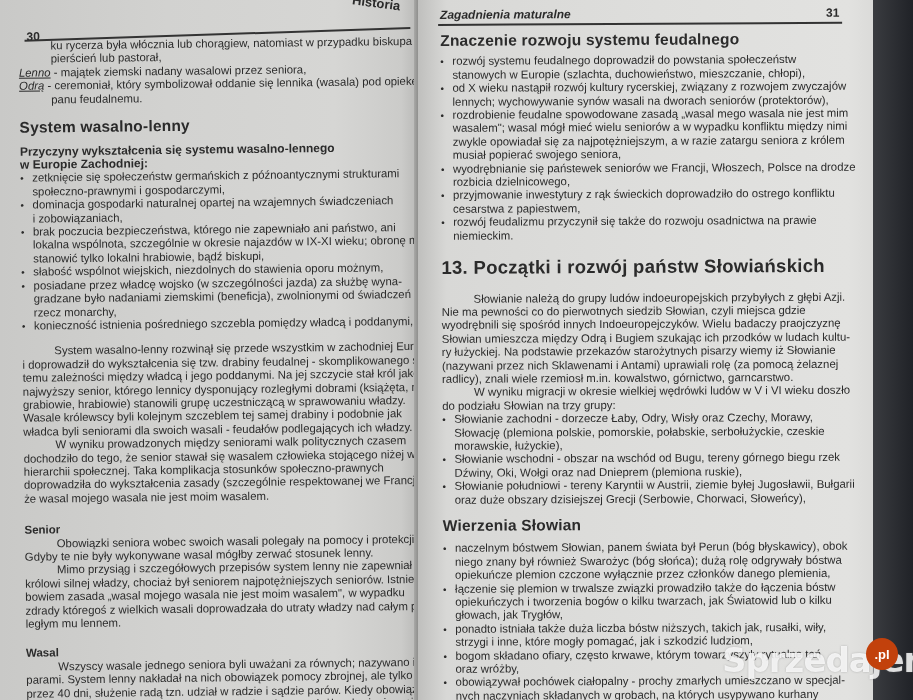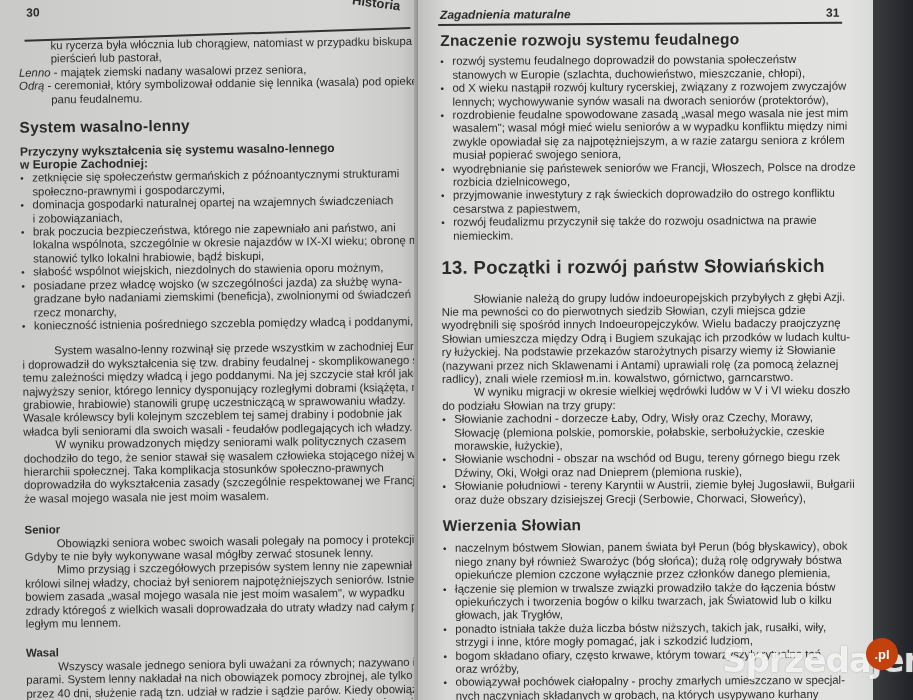--- a/index.html
+++ b/index.html
@@ -43,21 +43,21 @@
   .content { position:absolute; font-size:11.4px; line-height:13.4px; }
   .left-content { left:18px; top:30px; width:392px; }
   .right-content { left:22px; top:30px; width:400px; }
 
   .line { white-space:nowrap; text-align:justify; }
   .ind1 { padding-left:32px; }
   .bullet { position:relative; padding-left:12px; }
   .bullet::before {
     content:"•"; position:absolute; left:0; top:0; font-size:10px;
   }
-  .term { font-style:italic; }
+  .term { text-decoration:underline; font-style:italic; }
 
   .h2 {
     font-weight:bold; font-size:15.5px; margin:14px 0 12px 0; letter-spacing:0.2px;
   }
   .h2-big { font-weight:bold; font-size:18.5px; margin:18px 0 18px 0; letter-spacing:0.3px; }
   .h3 { font-weight:bold; font-size:12px; line-height:13px; }
   .h4 { font-weight:bold; font-size:11.5px; margin-top:14px; }
   .gap { height:12px; }
 
   .watermark {
@@ -70,21 +70,21 @@
     position:absolute; left:866px; top:638px; width:32px; height:32px; border-radius:50%;
     background:#c2410c; color:#fff; font-weight:bold; font-size:13px;
     display:flex; align-items:center; justify-content:center;
   }
 </style>
 </head>
 <body>
 
 <div class="page page-left">
   <div class="tilt-left" style="position:absolute;left:0;top:0;width:418px;height:700px;">
-    <div class="pg-num" style="left:26px;top:6px;">30</div>
+    <div class="pg-num" style="left:26px;top:30px;">30</div>
     <div class="run-head" style="left:352px;top:0px;transform:rotate(8deg);">Historia</div>
     <div class="head-rule" style="left:24px;top:36px;width:386px;transform:rotate(-1.2deg);"></div>
 
     <div class="content left-content" style="top:40px;">
       <div class="line ind1">ku rycerza była włócznia lub chorągiew, natomiast w przypadku biskupa</div>
       <div class="line ind1">pierścień lub pastorał,</div>
       <div class="line"><span class="term">Lenno</span><span> - majątek ziemski nadany wasalowi przez seniora,</span></div>
       <div class="line"><span class="term">Odrą</span><span> - ceremoniał, który symbolizował oddanie się lennika (wasala) pod opiekę</span></div>
       <div class="line ind1">panu feudalnemu.</div>
 

